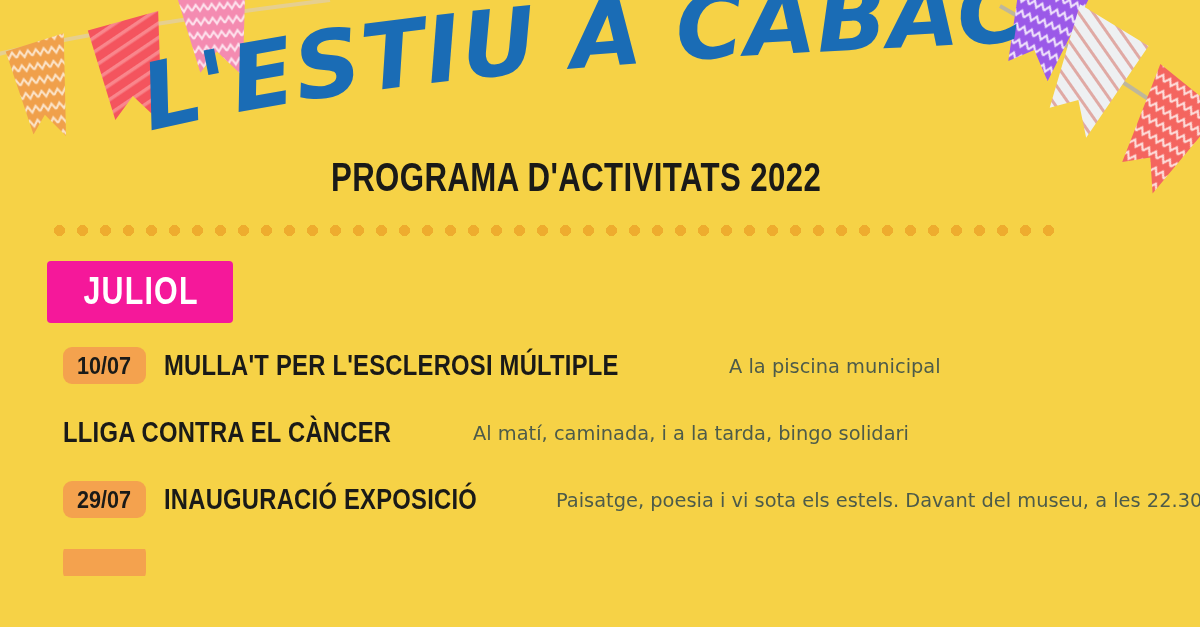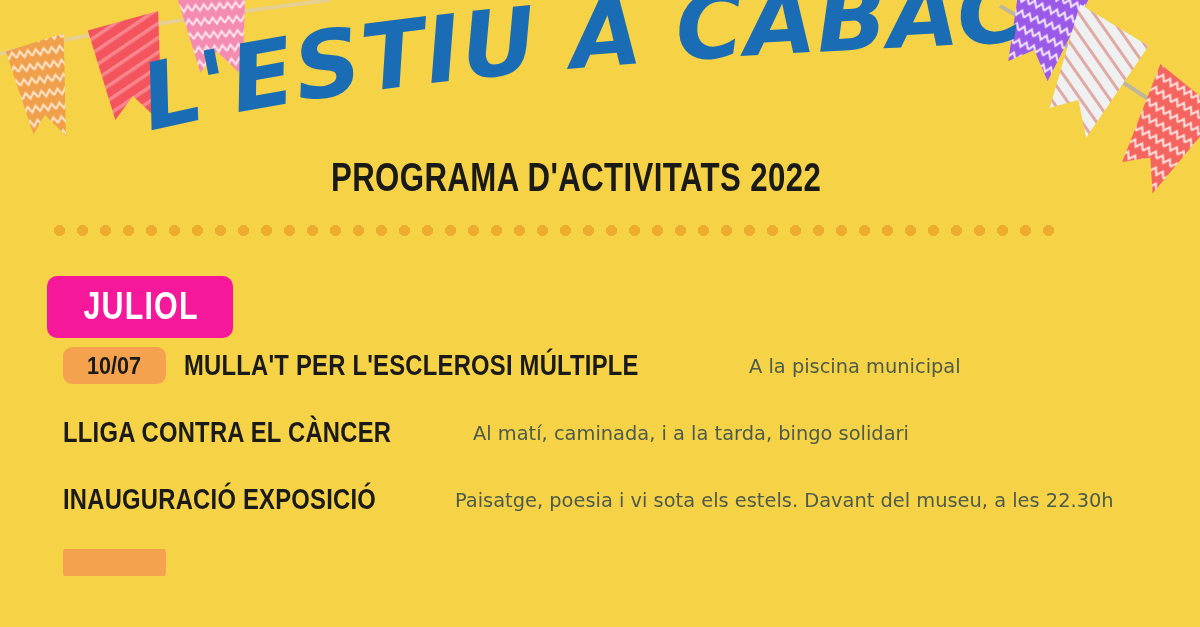--- a/index.html
+++ b/index.html
@@ -59,25 +59,25 @@
     width:1010px; height:11px;
     background-image:radial-gradient(circle closest-side, #eeac2e 100%, transparent 100%);
     background-size:23px 11px;
     background-repeat:repeat-x;
     background-position:left center;
   }
 
   
   .month-badge {
     position:absolute;
-    left:47px; top:276px;
+    left:47px; top:261px;
     min-width:145px;
     padding:10px 20px 12px 22px;
     background:#f5189a;
-    border-radius:10px;
+    border-radius:4px;
     text-align:left;
   }
   .month-badge span {
     display:inline-block;
     font-family:"Liberation Sans Narrow","Liberation Sans", sans-serif;
     font-weight:bold;
     font-size:38px;
     line-height:40px;
     letter-spacing:1.5px;
     color:#ffffff;
@@ -94,21 +94,21 @@
   }
   .event-row {
     display:flex;
     align-items:center;
     height:35px;
     margin-bottom:32px;
     padding-left:63px;
   }
   .date-badge {
     flex:0 0 auto;
-    width:103px; height:37px;
+    width:83px; height:37px;
     background:#f4a24e;
     border-radius:9px;
     display:flex; align-items:center; justify-content:center;
     margin-right:18px;
   }
   .date-badge span {
     display:inline-block;
     font-family:"Liberation Sans Narrow","Liberation Sans", sans-serif;
     font-weight:bold;
     font-size:24px;
@@ -246,20 +246,23 @@
     </div>
 
 
     <div class="event-row">
       <div class="event-title">LLIGA CONTRA EL CÀNCER</div>
       <div class="gap-s"></div>
       <div class="event-desc">Al matí, caminada, i a la tarda, bingo solidari</div>
     </div>
 
     <div class="event-row">
+      <div class="date-badge">
+        <span>29/07</span>
+      </div>
       <div class="event-title">INAUGURACIÓ EXPOSICIÓ</div>
       <div class="gap-s"></div>
       <div class="event-desc">Paisatge, poesia i vi sota els estels. Davant del museu, a les 22.30h</div>
     </div>
 
     <div class="event-row cut">
       <div class="date-badge">
         <span></span>
       </div>
       <div class="event-title"></div>

